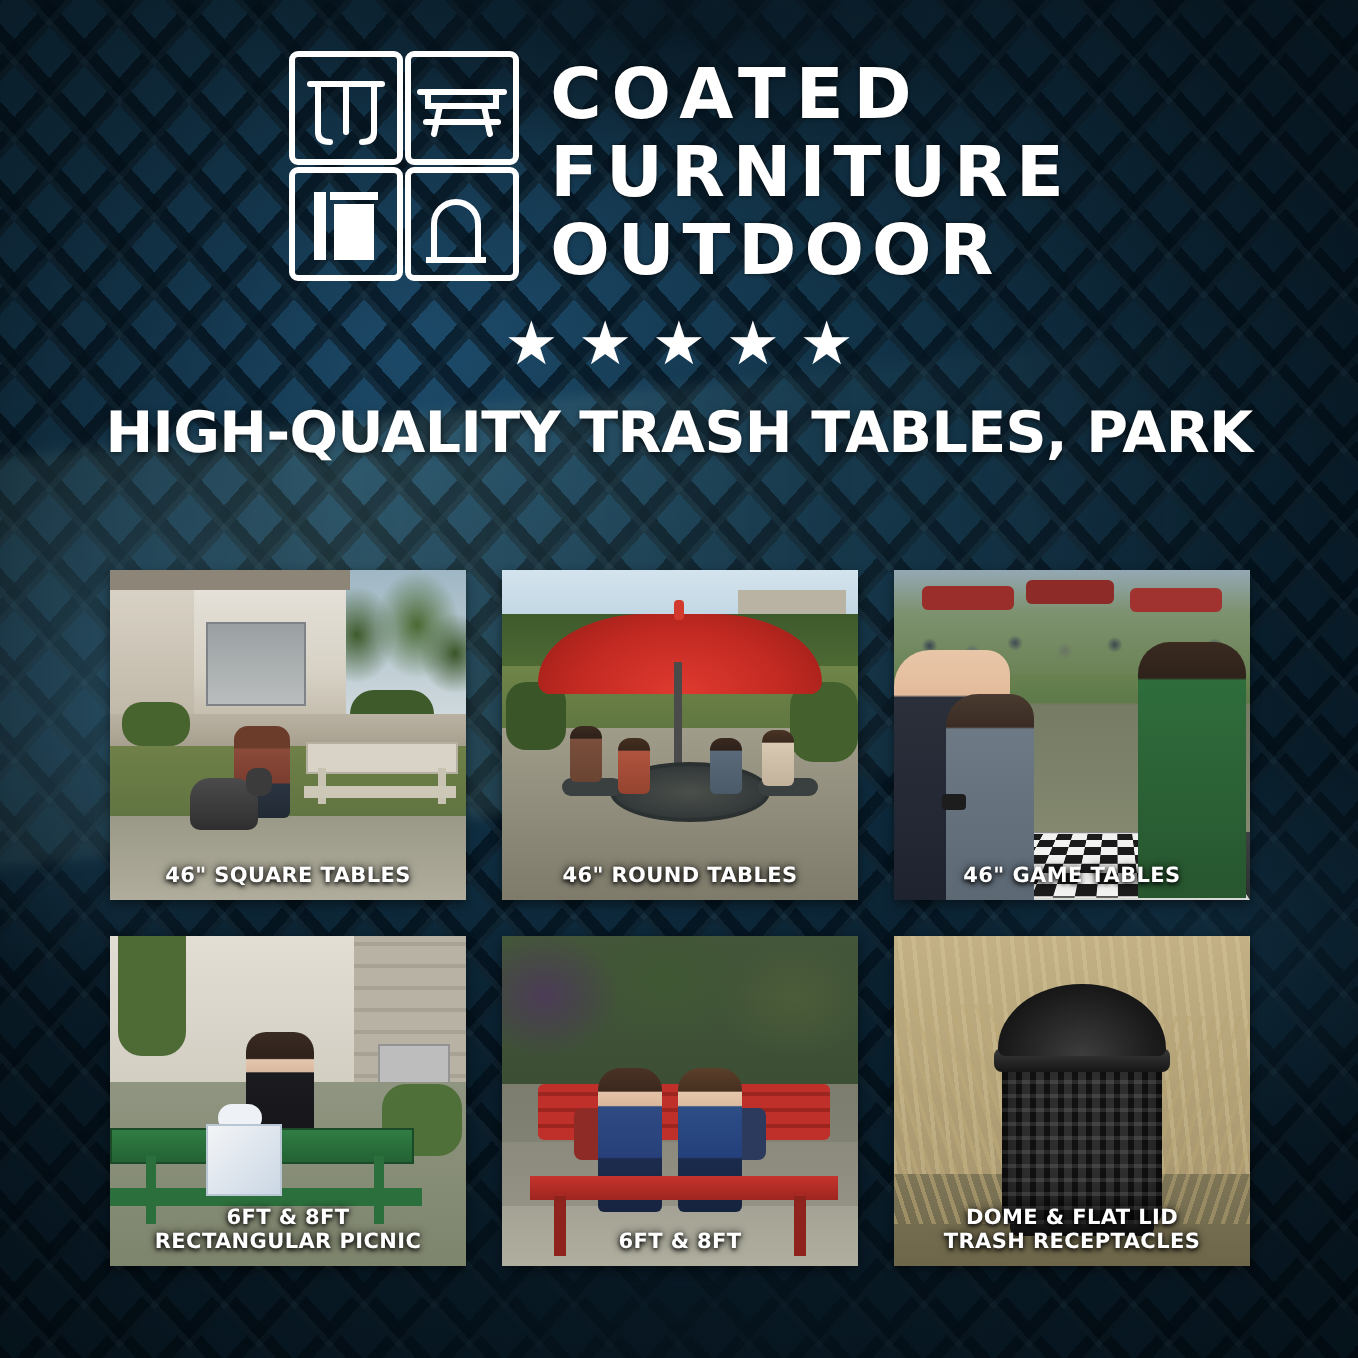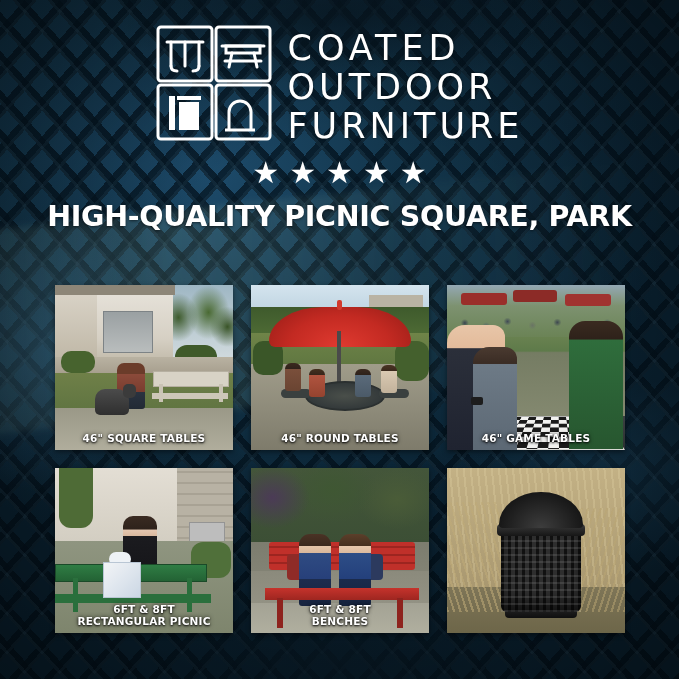--- a/index.html
+++ b/index.html
@@ -99,21 +99,21 @@
   }
   .logo-wordmark {
     padding-top: 6px;
     display: flex;
     flex-direction: column;
     gap: 2px;
   }
   .wordmark-line {
     color: #ffffff;
     font-size: 35px;
-    font-weight: 400;
+    font-weight: 700;
     letter-spacing: 5px;
     line-height: 37px;
     font-family: "DejaVu Sans", sans-serif;
     text-shadow: 0 0 2px rgba(0,0,0,0.6);
   }
   .wordmark-line.lg2 { letter-spacing: 4px; }
 
   
   .stars {
     position: absolute;
@@ -497,36 +497,36 @@
             </g>
 
             <g stroke="#ffffff" stroke-width="3" fill="none">
               <path d="M74 106 L74 88 a 11 11 0 0 1 22 0 L96 106"></path>
               <line x1="70" y1="106" x2="100" y2="106"></line>
             </g>
           </svg>
         </div>
         <div class="logo-wordmark">
           <div class="wordmark-line">COATED</div>
+          <div class="wordmark-line lg2">FURNITURE</div>
           <div class="wordmark-line lg2">OUTDOOR</div>
-          <div class="wordmark-line lg2">FURNITURE</div>
         </div>
       </div>
     </div>
 
     <div class="stars">
       <span class="star">★</span>
       <span class="star">★</span>
       <span class="star">★</span>
       <span class="star">★</span>
       <span class="star">★</span>
     </div>
 
     <div class="headline">
-      <div>HIGH-QUALITY PICNIC SQUARE, PARK</div>
+      <div>HIGH-QUALITY TRASH TABLES, PARK</div>
     </div>
 
     <div class="tiles">
 
       <div class="tile">
         <div class="scene s1">
           <div class="trees"></div>
           <div class="house"></div>
           <div class="house2"></div>
           <div class="roof"></div>
@@ -616,34 +616,37 @@
           <div class="pack1"></div>
           <div class="pack2"></div>
           <div class="boy1"></div>
           <div class="boy2"></div>
           <div class="bench-seat"></div>
           <div class="bench-leg" style="left:26px;"></div>
           <div class="bench-leg" style="left:146px;"></div>
         </div>
         <div class="tile-caption">
           <div>6FT &amp; 8FT</div>
-          <div>BENCHES</div>
         </div>
       </div>
 
       <div class="tile">
         <div class="scene s6">
           <div class="grassy"></div>
           <div class="ground6"></div>
           <div class="reeds"></div>
           <div class="reeds2"></div>
           <div class="bin-base"></div>
           <div class="bin-body">
               <div class="bin-mesh"></div>
             </div>
           <div class="bin-rim"></div>
           <div class="bin-dome"></div>
         </div>
+        <div class="tile-caption">
+          <div>DOME &amp; FLAT LID</div>
+          <div>TRASH RECEPTACLES</div>
+        </div>
       </div>
 
     </div>
   </div>
 </div>
 
 </body></html>

